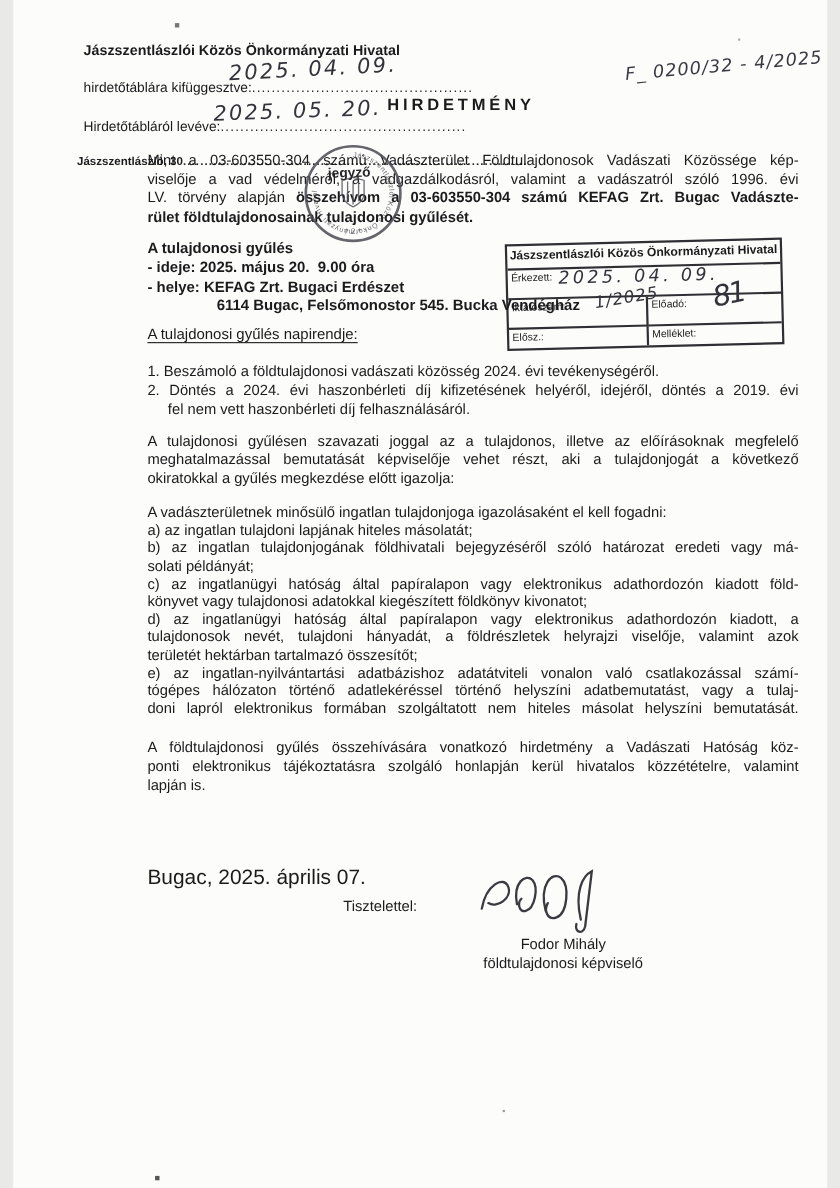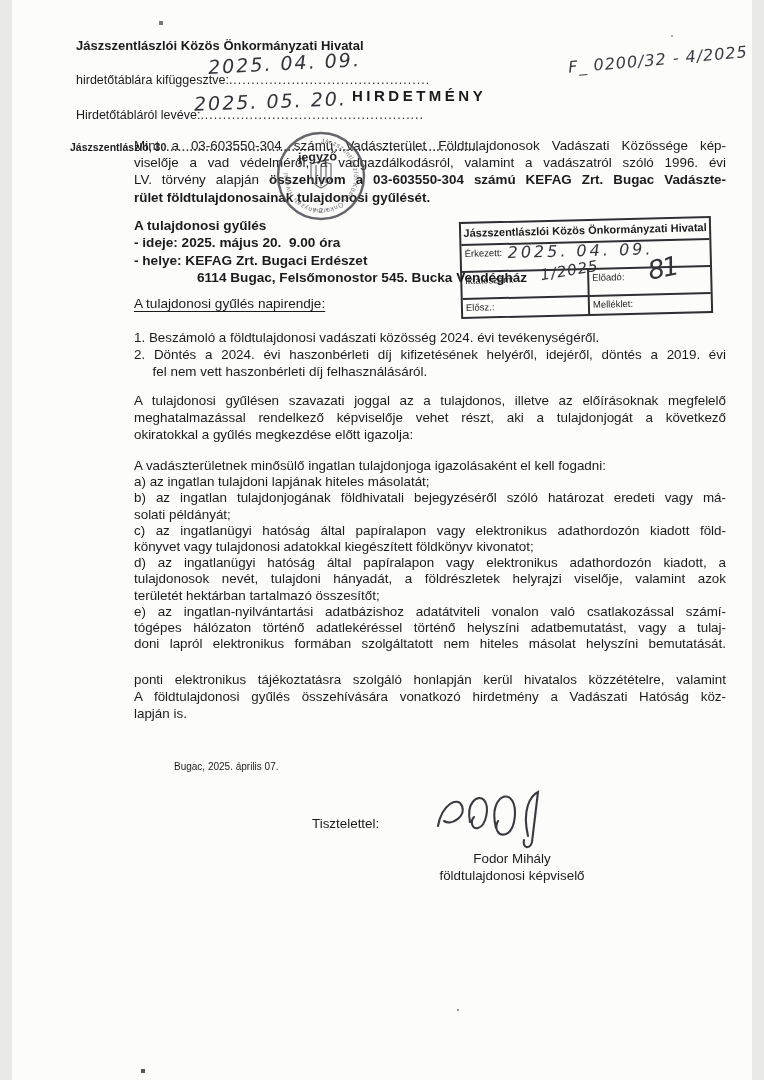--- a/index.html
+++ b/index.html
@@ -47,21 +47,21 @@
   .sb-cell.l{border-right:2px solid #2e2e33;}
   .sb-cell.t{border-bottom:2px solid #2e2e33;}
   .sb-ikt{position:absolute;left:78px;top:40px;font-size:15px;transform:rotate(-8deg);letter-spacing:1px;}
   .sb-assignee{position:absolute;left:186px;top:34px;font-size:26px;transform:rotate(-10deg);letter-spacing:-2px;}
   
   .agenda-heading{left:122px;top:296px;font-size:13.6px;text-decoration:underline;text-underline-offset:3px;}
   .agenda-list{left:122px;top:329px;font-size:13.4px;line-height:17px;width:592px;}
   .voting{left:122px;top:392px;font-size:13.4px;line-height:17px;width:592px;}
   .docs{left:122px;top:458px;font-size:13.4px;line-height:16.2px;width:592px;}
   .publication{left:122px;top:671px;font-size:13.4px;line-height:17px;width:592px;}
-  .date-line{left:122px;top:761px;font-size:10px;margin-left:40px;}
+  .date-line{left:122px;top:788px;font-size:19px;}
   .salutation{left:300px;top:816px;font-size:13.4px;}
   .signature-svg{left:418px;top:790px;}
   .signer{left:390px;top:851px;width:220px;text-align:center;font-size:13.4px;line-height:16.5px;}
   .specks{left:0;top:0;width:2px;height:2px;background:transparent;
     box-shadow:148px 22px 0 1px #777, 445px 1009px 0 0 #999, 130px 1070px 0 1px #555, 659px 35px 0 0 #aaa;}
 </style>
 </head>
 <body>
 
 <div class="page">
@@ -144,42 +144,42 @@
 
   <div class="abs agenda-heading">A tulajdonosi gyűlés napirendje:</div>
   <div class="abs agenda-list">
     <div>1. Beszámoló a földtulajdonosi vadászati közösség 2024. évi tevékenységéről.</div>
     <div class="jl">2. Döntés a 2024. évi haszonbérleti díj kifizetésének helyéről, idejéről, döntés a 2019. évi</div>
     <div>&nbsp;&nbsp;&nbsp;&nbsp;&nbsp;fel nem vett haszonbérleti díj felhasználásáról.</div>
   </div>
 
   <div class="abs voting">
     <div class="jl">A tulajdonosi gyűlésen szavazati joggal az a tulajdonos, illetve az előírásoknak megfelelő</div>
-    <div class="jl">meghatalmazással rendelkező képviselője vehet részt, aki a tulajdonjogát a következő</div>
+    <div class="jl">meghatalmazással bemutatását képviselője vehet részt, aki a tulajdonjogát a következő</div>
     <div>okiratokkal a gyűlés megkezdése előtt igazolja:</div>
   </div>
 
   <div class="abs docs">
     <div>A vadászterületnek minősülő ingatlan tulajdonjoga igazolásaként el kell fogadni:</div>
     <div>a) az ingatlan tulajdoni lapjának hiteles másolatát;</div>
     <div class="jl">b) az ingatlan tulajdonjogának földhivatali bejegyzéséről szóló határozat eredeti vagy má-</div>
     <div>solati példányát;</div>
     <div class="jl">c) az ingatlanügyi hatóság által papíralapon vagy elektronikus adathordozón kiadott föld-</div>
     <div>könyvet vagy tulajdonosi adatokkal kiegészített földkönyv kivonatot;</div>
     <div class="jl">d) az ingatlanügyi hatóság által papíralapon vagy elektronikus adathordozón kiadott, a</div>
     <div class="jl">tulajdonosok nevét, tulajdoni hányadát, a földrészletek helyrajzi viselője, valamint azok</div>
     <div>területét hektárban tartalmazó összesítőt;</div>
     <div class="jl">e) az ingatlan-nyilvántartási adatbázishoz adatátviteli vonalon való csatlakozással számí-</div>
     <div class="jl">tógépes hálózaton történő adatlekéréssel történő helyszíni adatbemutatást, vagy a tulaj-</div>
     <div class="jl">doni lapról elektronikus formában szolgáltatott nem hiteles másolat helyszíni bemutatását.</div>
   </div>
 
   <div class="abs publication">
+    <div class="jl">A földtulajdonosi gyűlés összehívására vonatkozó hirdetmény a Vadászati Hatóság köz-</div>
     <div class="jl">ponti elektronikus tájékoztatásra szolgáló honlapján kerül hivatalos közzétételre, valamint</div>
-    <div class="jl">A földtulajdonosi gyűlés összehívására vonatkozó hirdetmény a Vadászati Hatóság köz-</div>
     <div>lapján is.</div>
   </div>
 
   <div class="abs date-line">Bugac, 2025. április 07.</div>
   <div class="abs salutation">Tisztelettel:</div>
 
   <svg class="abs signature-svg" width="130" height="66" viewBox="0 0 130 66">
     <g fill="none" stroke="#3a3a40" stroke-width="2.1" stroke-linecap="round">
       <path d="M8,36 C12,14 28,6 32,16 C36,26 22,36 14,31"></path>
       <path d="M40,32 C36,12 48,4 54,10 C60,17 56,36 48,38 C42,40 40,31 44,27"></path>

